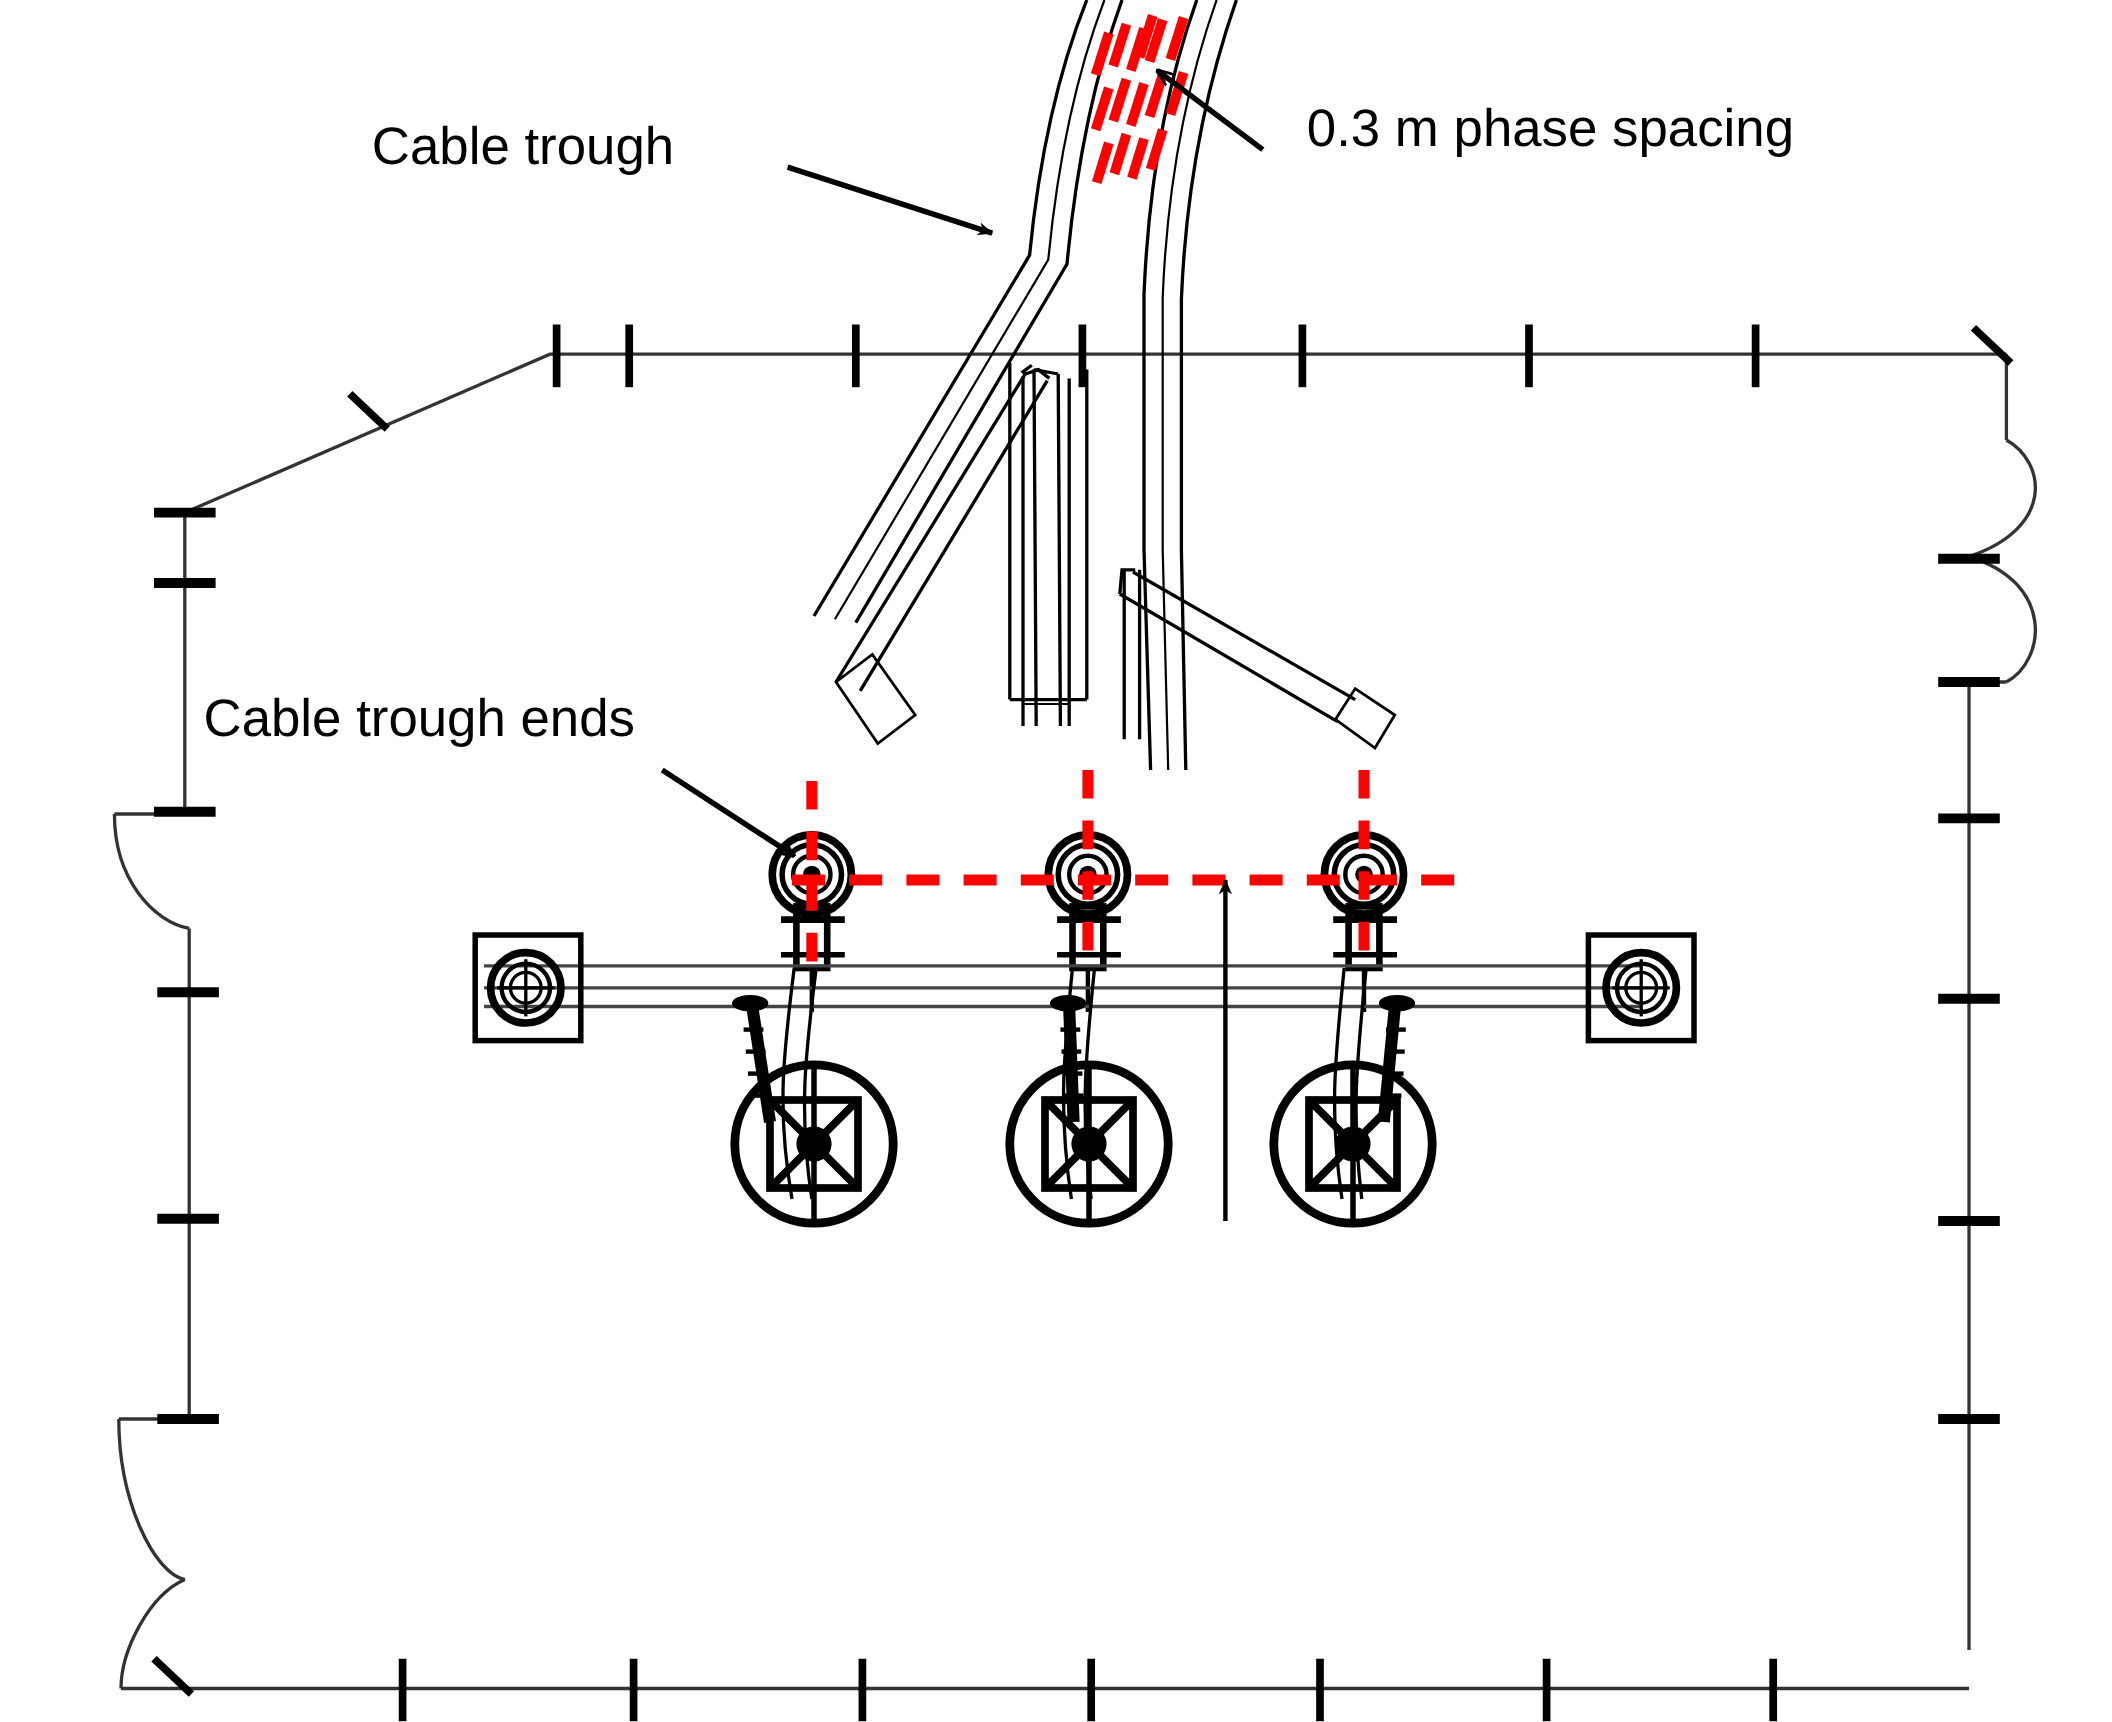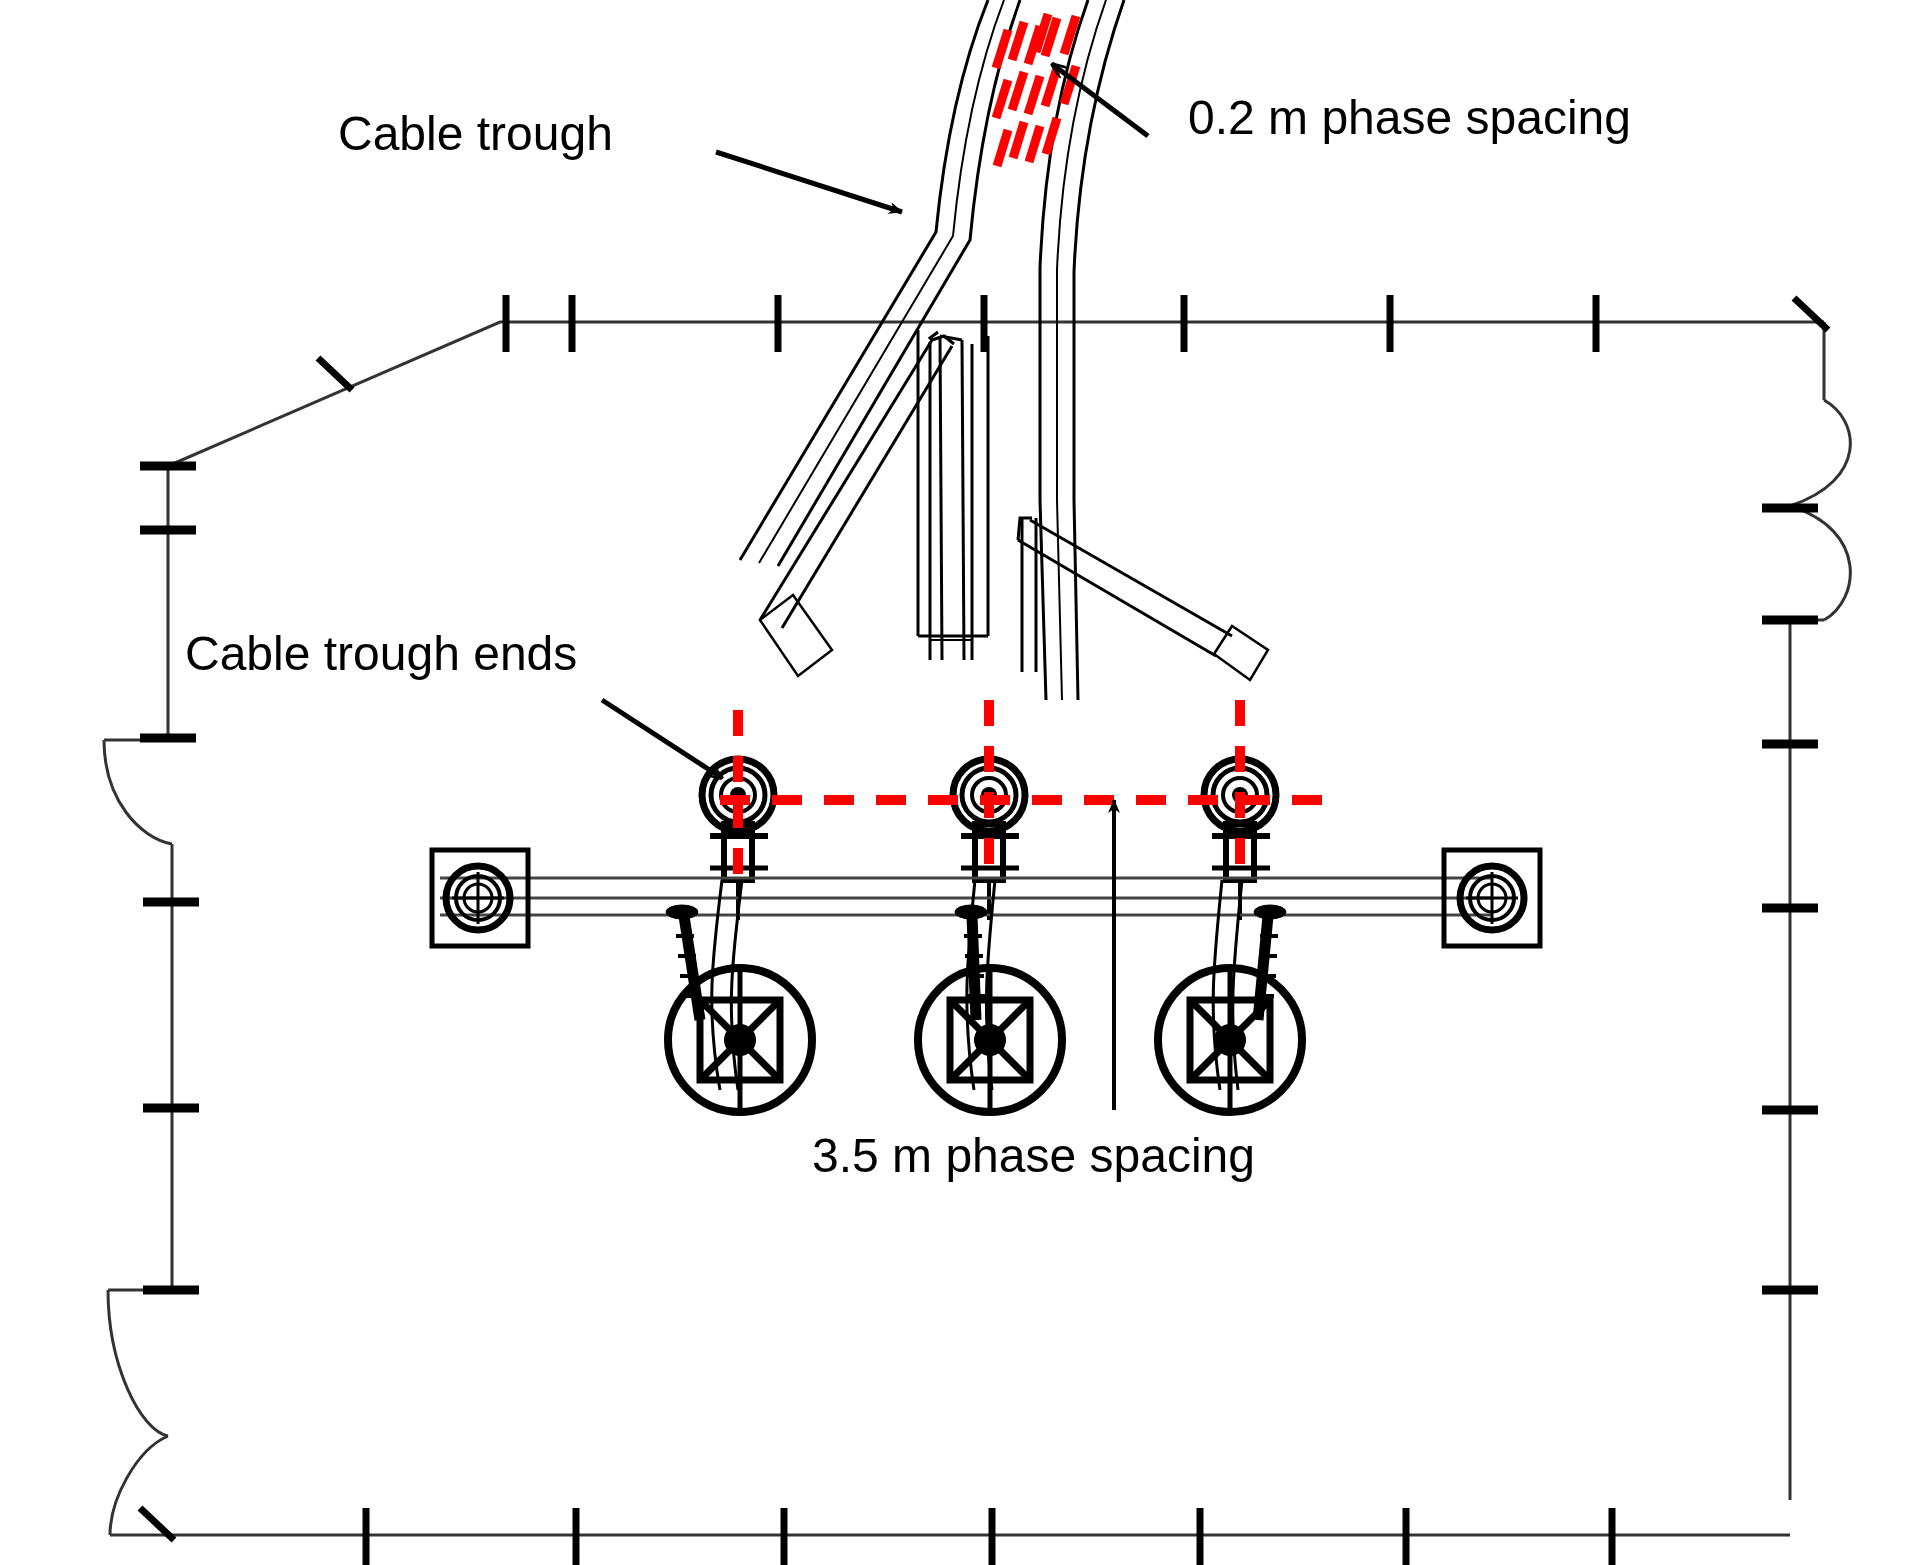--- a/index.html
+++ b/index.html
@@ -324,19 +324,18 @@
 
       <line x1="602" y1="700" x2="722" y2="778" stroke="#000" stroke-width="5" marker-end="url(#arrowheadThin)"></line>
 
       <line x1="1114" y1="1110" x2="1114" y2="800" stroke="#000" stroke-width="4" marker-end="url(#arrowhead)"></line>
     </g>
 
   </svg>
 
   <div class="annot-label" id="label-cable-trough">Cable trough</div>
 
-  <div class="annot-label" id="label-phase-03">0.2 m phase spacing</div>
+  <div class="annot-label" id="label-phase-03">0.3 m phase spacing</div>
 
   <div class="annot-label" id="label-cable-sealing-ends">Cable trough ends</div>
 
-  <div class="annot-label" id="label-phase-35">3.5 m phase spacing</div>
 
 </div>
 
 </body></html>

